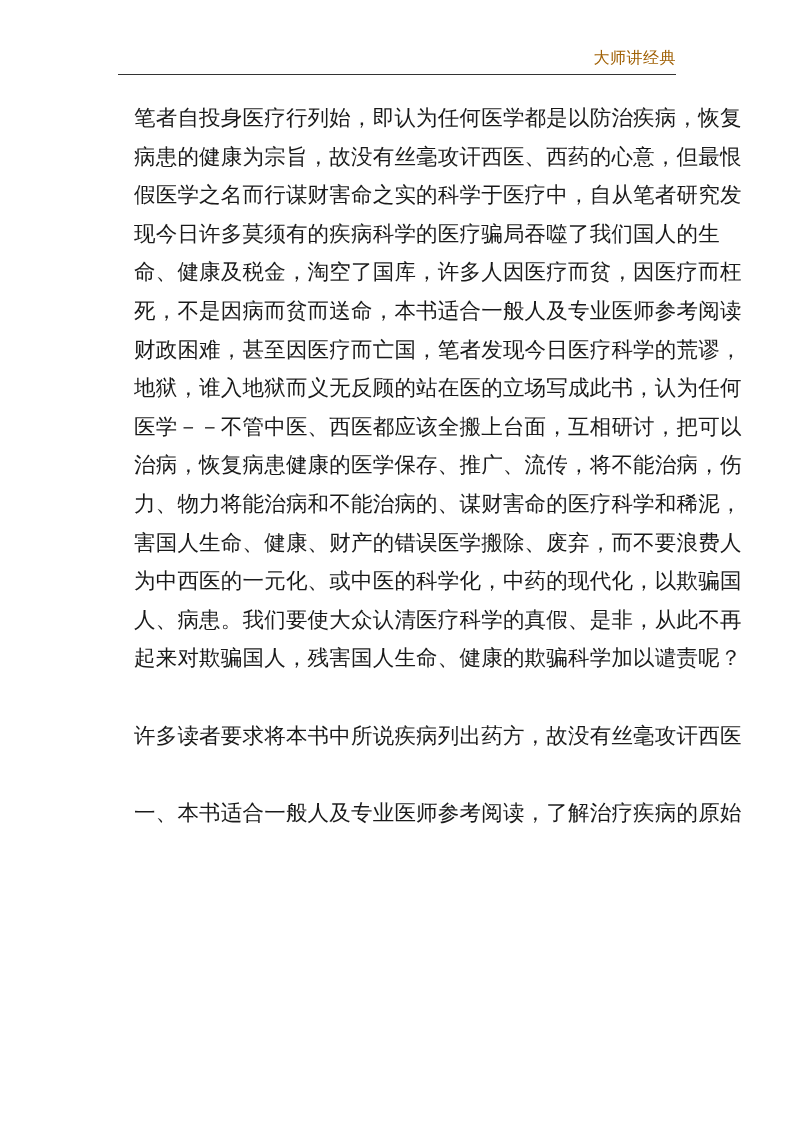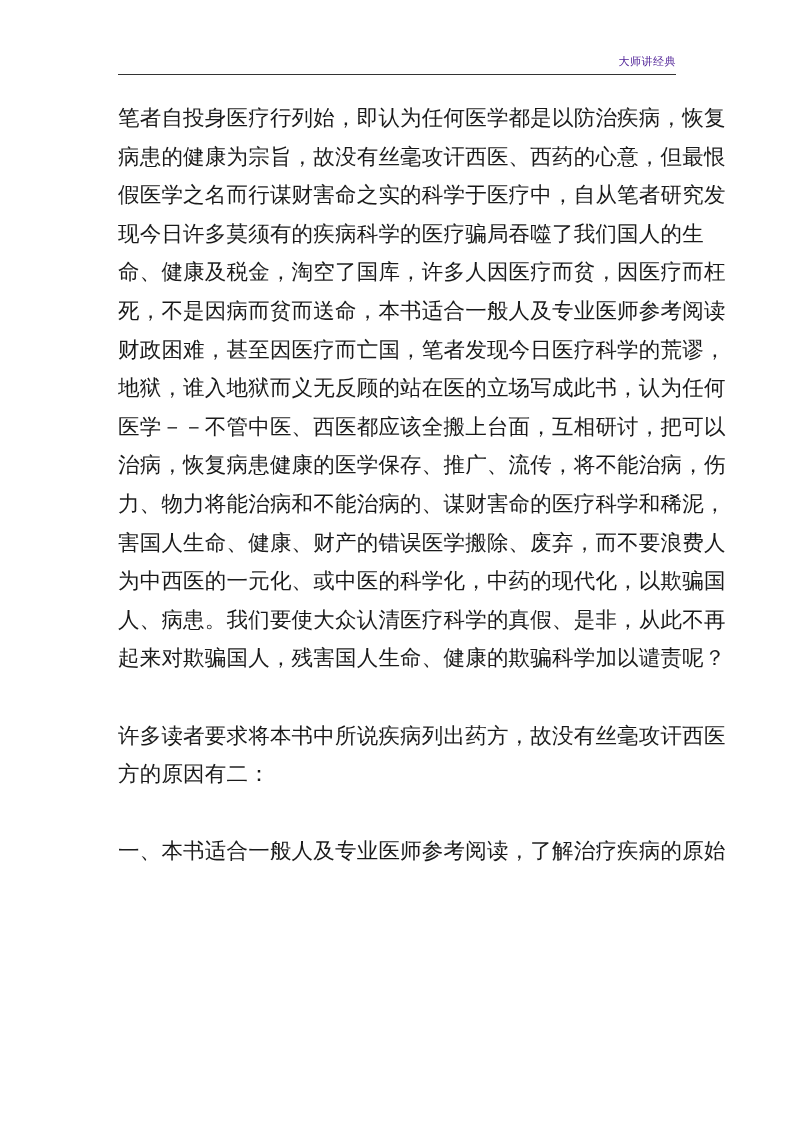--- a/index.html
+++ b/index.html
@@ -20,27 +20,27 @@
       left: 118px;
       top: 50px;
       width: 558px;
       height: 24px;
       border-bottom: 1px solid #333333;
     }
     .header-title {
       position: absolute;
       right: 0;
       bottom: 5px;
-      font-size: 11px;
-      color: #4c1d95;
+      font-size: 16px;
+      color: #a16207;
       letter-spacing: 0.5px;
     }
     .content {
       position: absolute;
-      left: 118px;
+      left: 134px;
       top: 99px;
       width: 570px;
     }
     .line {
       display: block;
       height: 38.6px;
       line-height: 38.6px;
       font-size: 21.5px;
       white-space: nowrap;
       letter-spacing: 0.2px;
@@ -71,19 +71,18 @@
     <span class="line">治病，恢复病患健康的医学保存、推广、流传，将不能治病，伤</span>
     <span class="line">力、物力将能治病和不能治病的、谋财害命的医疗科学和稀泥，</span>
     <span class="line">害国人生命、健康、财产的错误医学搬除、废弃，而不要浪费人</span>
     <span class="line">为中西医的一元化、或中医的科学化，中药的现代化，以欺骗国</span>
     <span class="line">人、病患。我们要使大众认清医疗科学的真假、是非，从此不再</span>
     <span class="line">起来对欺骗国人，残害国人生命、健康的欺骗科学加以谴责呢？</span>
   </div>
   <span class="blank"></span>
   <div>
     <span class="line">许多读者要求将本书中所说疾病列出药方，故没有丝毫攻讦西医</span>
-    <span class="line">方的原因有二：</span>
   </div>
   <span class="blank"></span>
   <div>
     <span class="line">一、本书适合一般人及专业医师参考阅读，了解治疗疾病的原始</span>
   </div>
 </div>
 
 </body></html>

